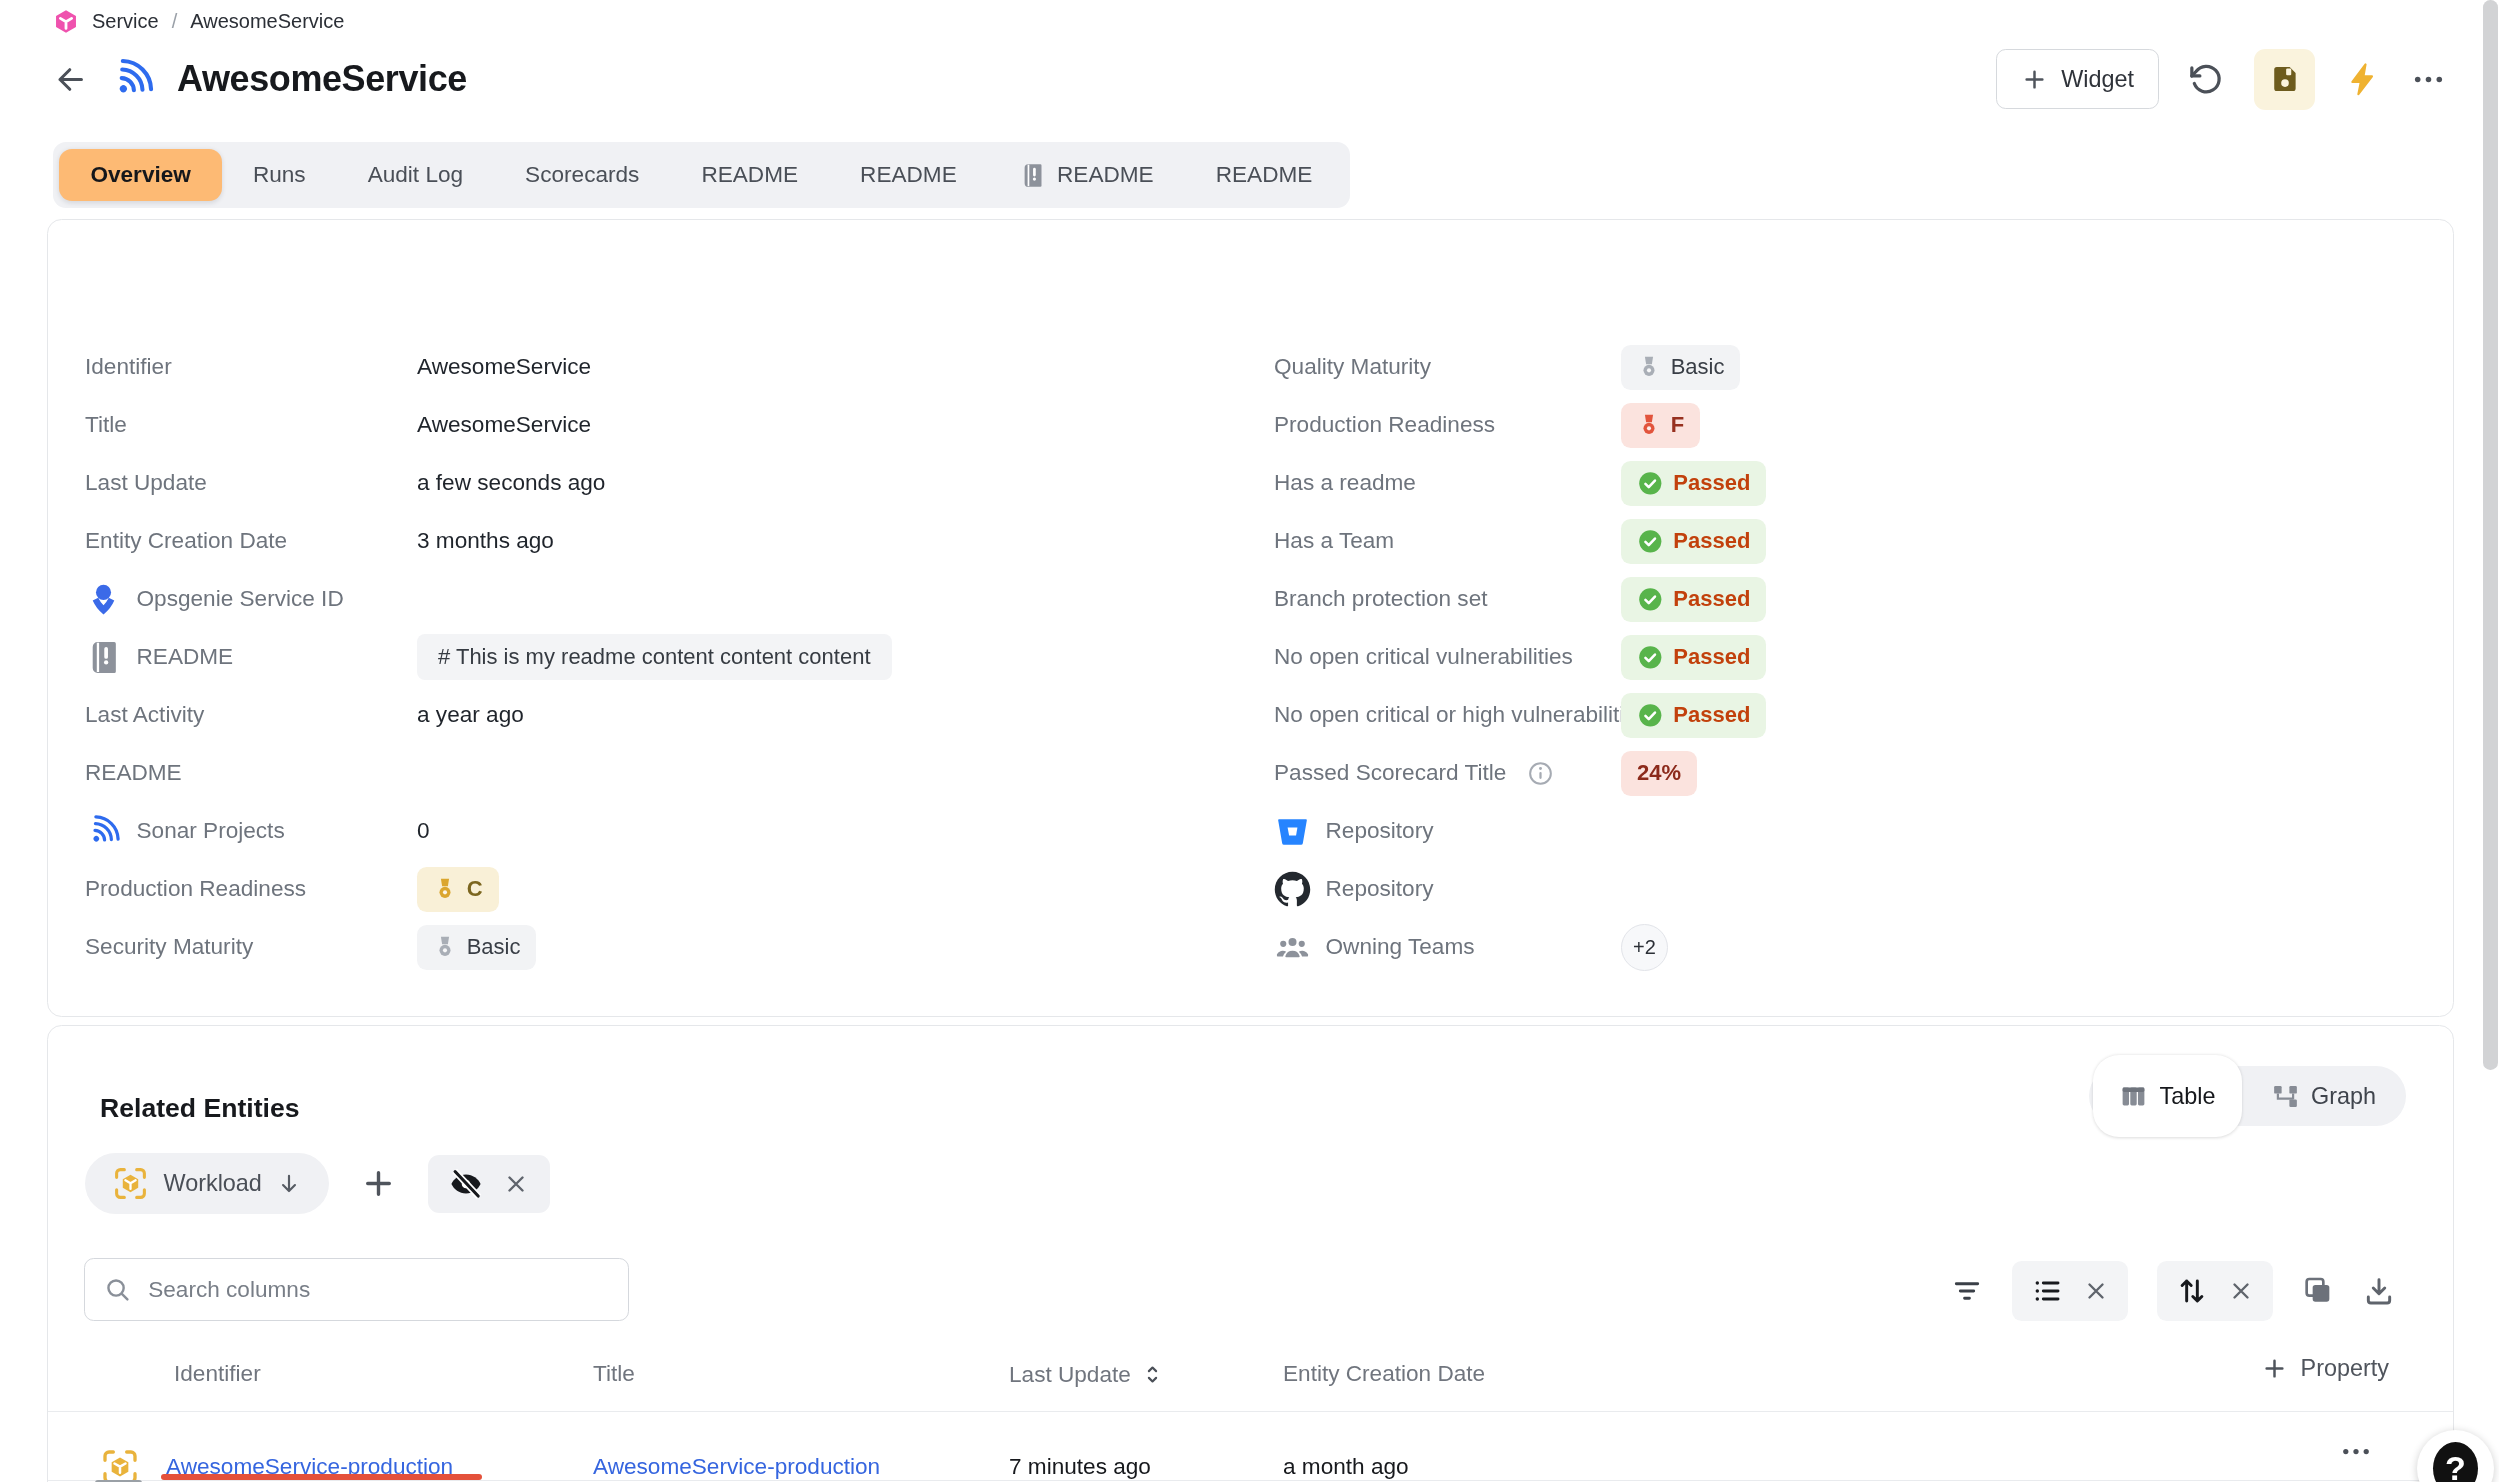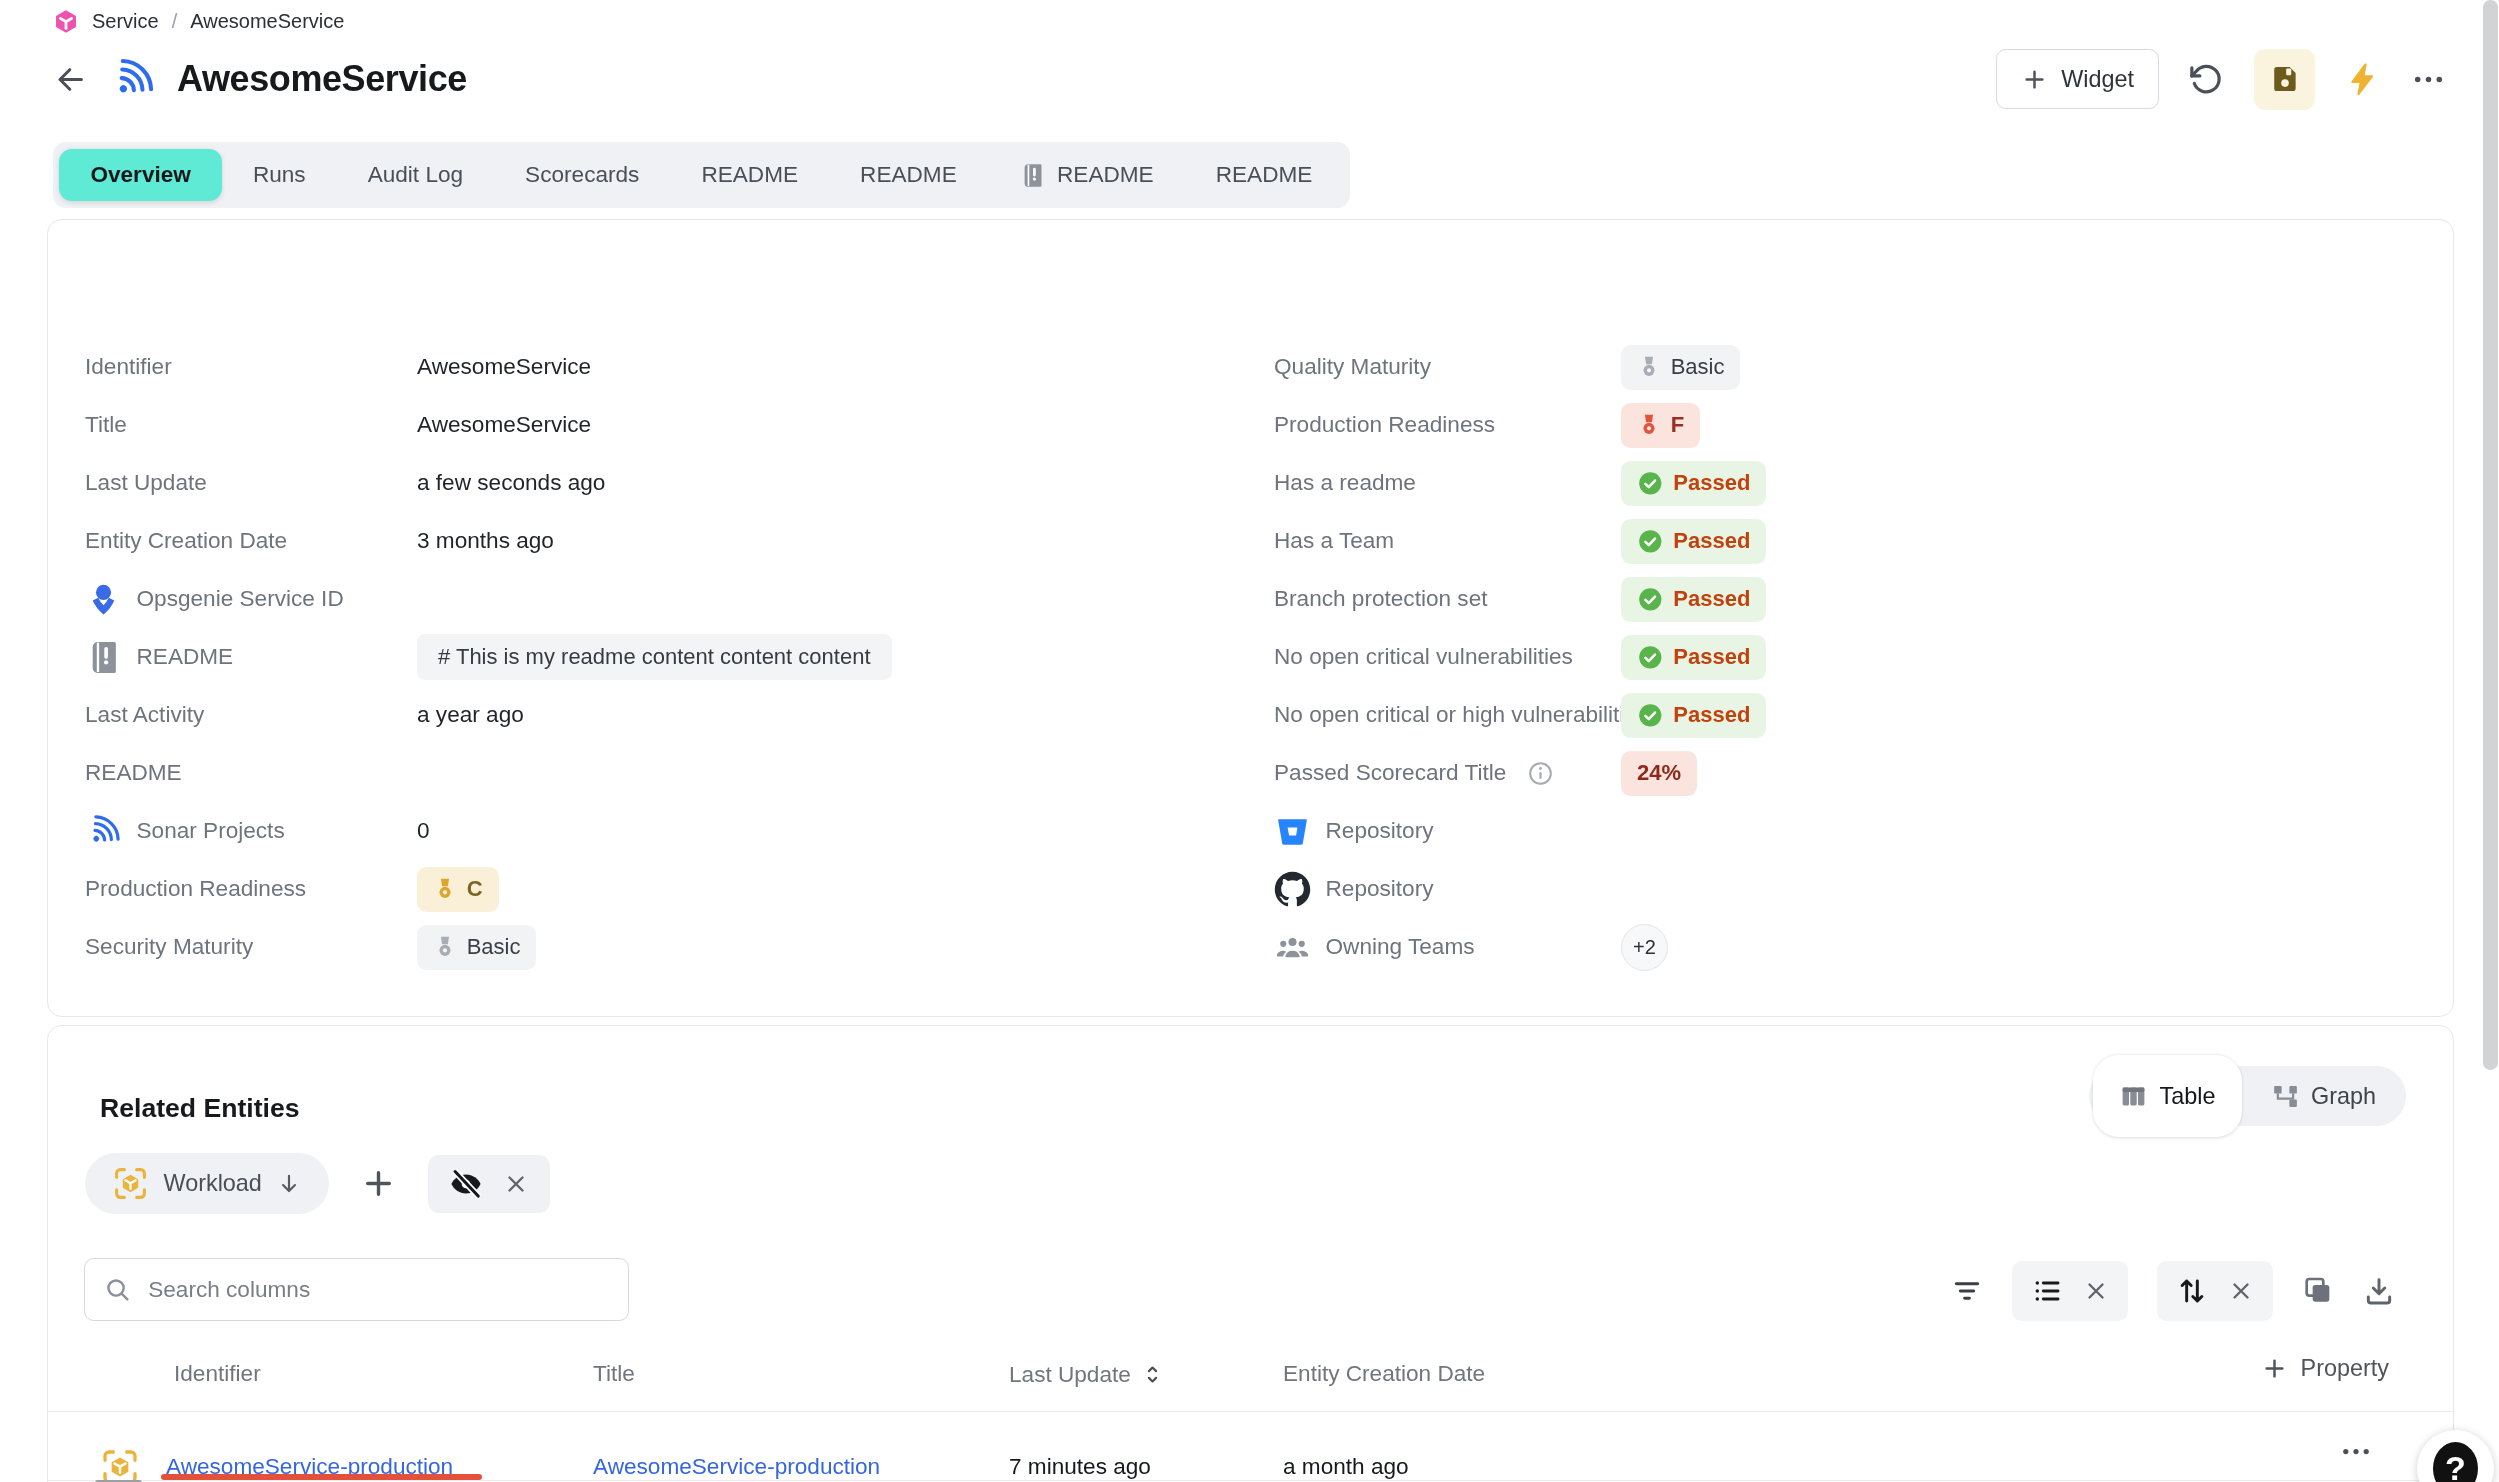--- a/index.html
+++ b/index.html
@@ -27,21 +27,21 @@
   .ph-right{display:flex;align-items:center;gap:29px}
   .wbtn{display:flex;align-items:center;gap:13px;height:60px;padding:4px 24px;border:1.6px solid #d6d9dd;border-radius:9.7px;font-size:23.4px;color:#2f333a;background:#fff;cursor:pointer}
   .wbtn .icon{width:27px;height:27px}
   .hbtn{width:37px;height:37px;cursor:pointer}
   .save-btn{width:61px;height:61px;background:#faf3dd;border-radius:11.3px;display:flex;align-items:center;justify-content:center;cursor:pointer}
   .save-btn .icon{width:34px;height:34px}
 
   
   .tabs{position:absolute;left:53px;top:142px;height:66px;background:#f0f1f4;border-radius:13px;display:flex;align-items:center;padding:0 6.4px}
   .tab{height:52px;display:flex;align-items:center;gap:11.3px;padding:0 31px;font-size:22.6px;color:#4a4f57;border-radius:13px;cursor:pointer;white-space:nowrap}
-  .tab.active{background:#5eead4;color:#15171b;box-shadow:0 1.6px 4.8px rgba(17,24,39,.12);font-weight:700}
+  .tab.active{background:#fdba74;color:#15171b;box-shadow:0 1.6px 4.8px rgba(17,24,39,.12);font-weight:700}
   .tab .icon{width:27px;height:27px}
 
   
   .card{position:absolute;left:47px;width:2407px;background:#fff;border:1.6px solid #e5e7ea;border-radius:14.5px;box-sizing:border-box}
   .details-card{top:219px;height:798px}
   .related-card{top:1025px;height:516px}
 
   .card-head{display:flex;align-items:center;gap:17.7px;height:89px;padding:0 37px;border-bottom:1.6px solid #edeef1;font-size:25px;font-weight:700;color:#17191d}
   .card-head .icon{width:31px;height:31px}
 

